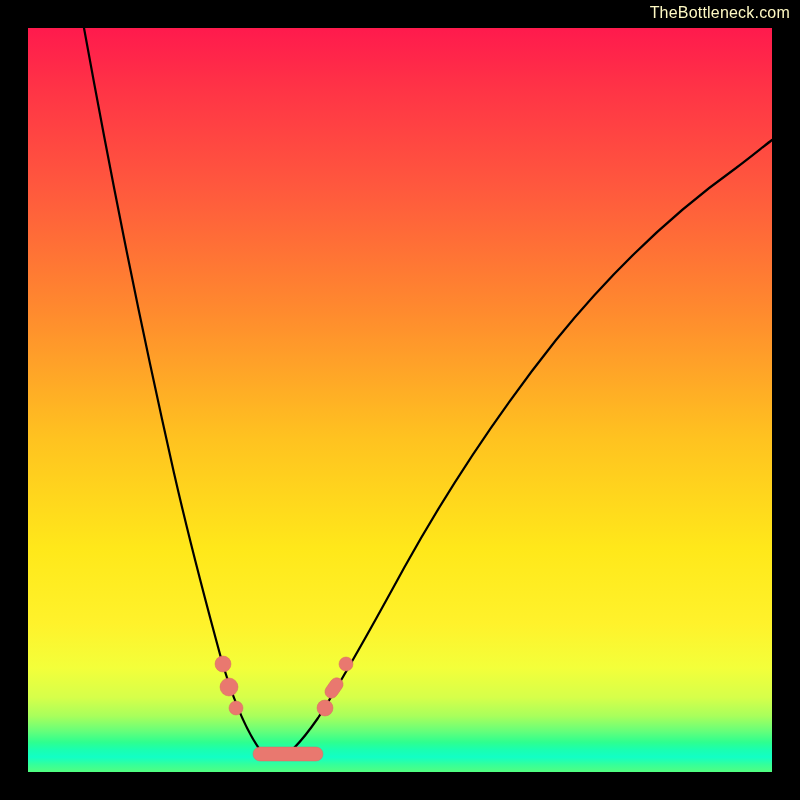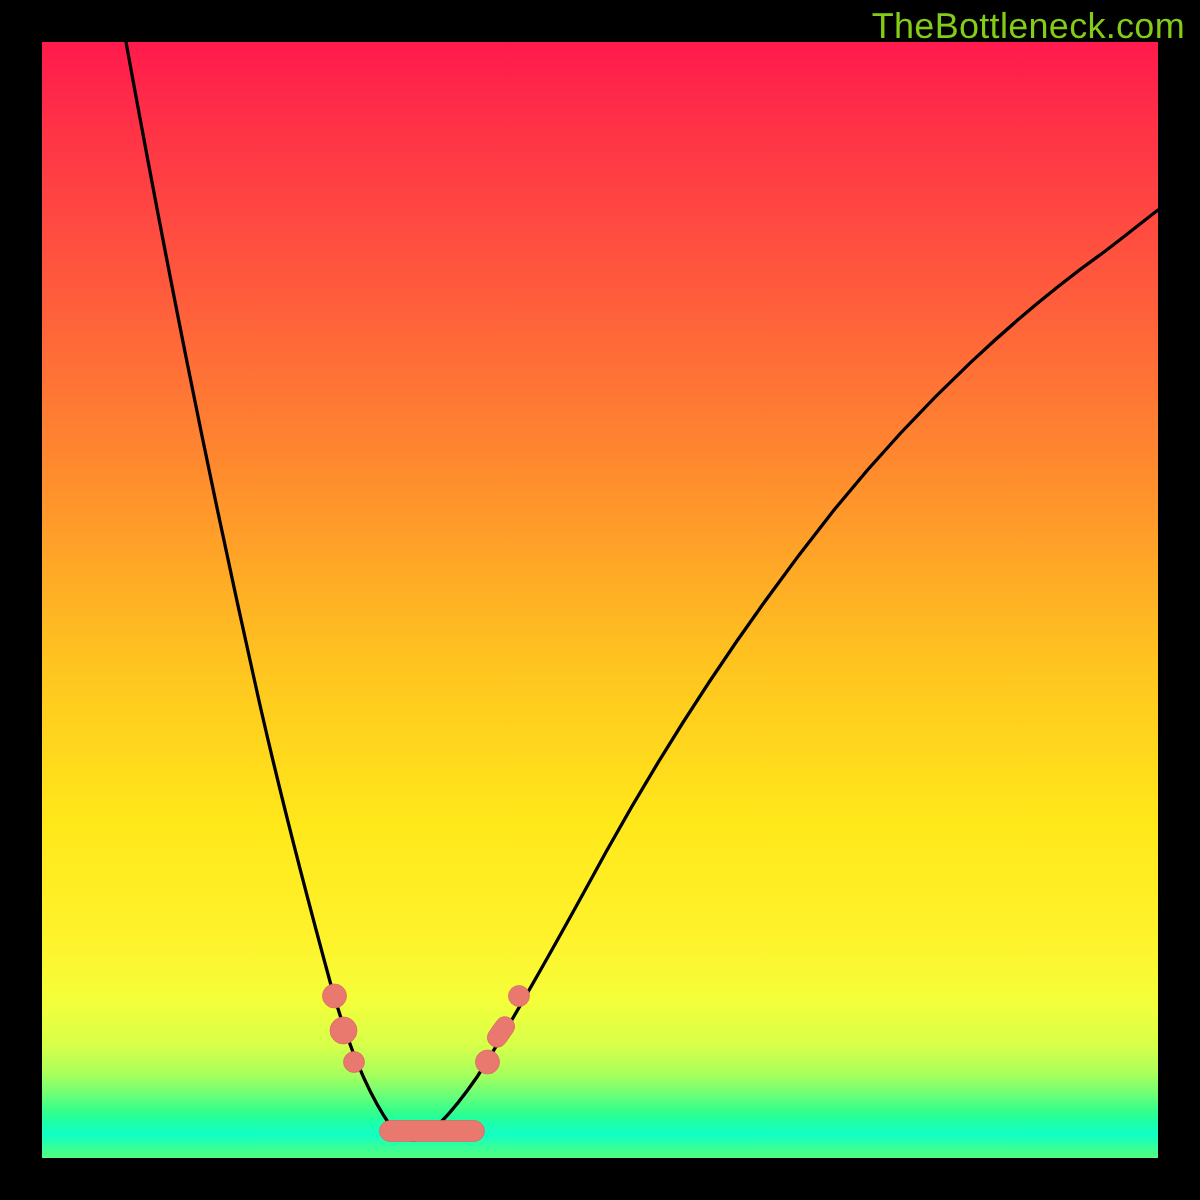--- a/index.html
+++ b/index.html
@@ -45,22 +45,22 @@
       #1affb0 97%,
       #12ffc5 98%,
       #35ff9a 99%,
       #52ff80 100%
     );
   }
   .watermark {
     position: absolute;
     top: 4px;
     right: 10px;
-    color: #84cc16;
-    font-size: 24px;
+    color: #fef9c3;
+    font-size: 16px;
     letter-spacing: 0.2px;
     user-select: none;
   }
   svg.curve {
     position: absolute;
     inset: 0;
   }
   .curve path.line {
     fill: none;
     stroke: #000;

